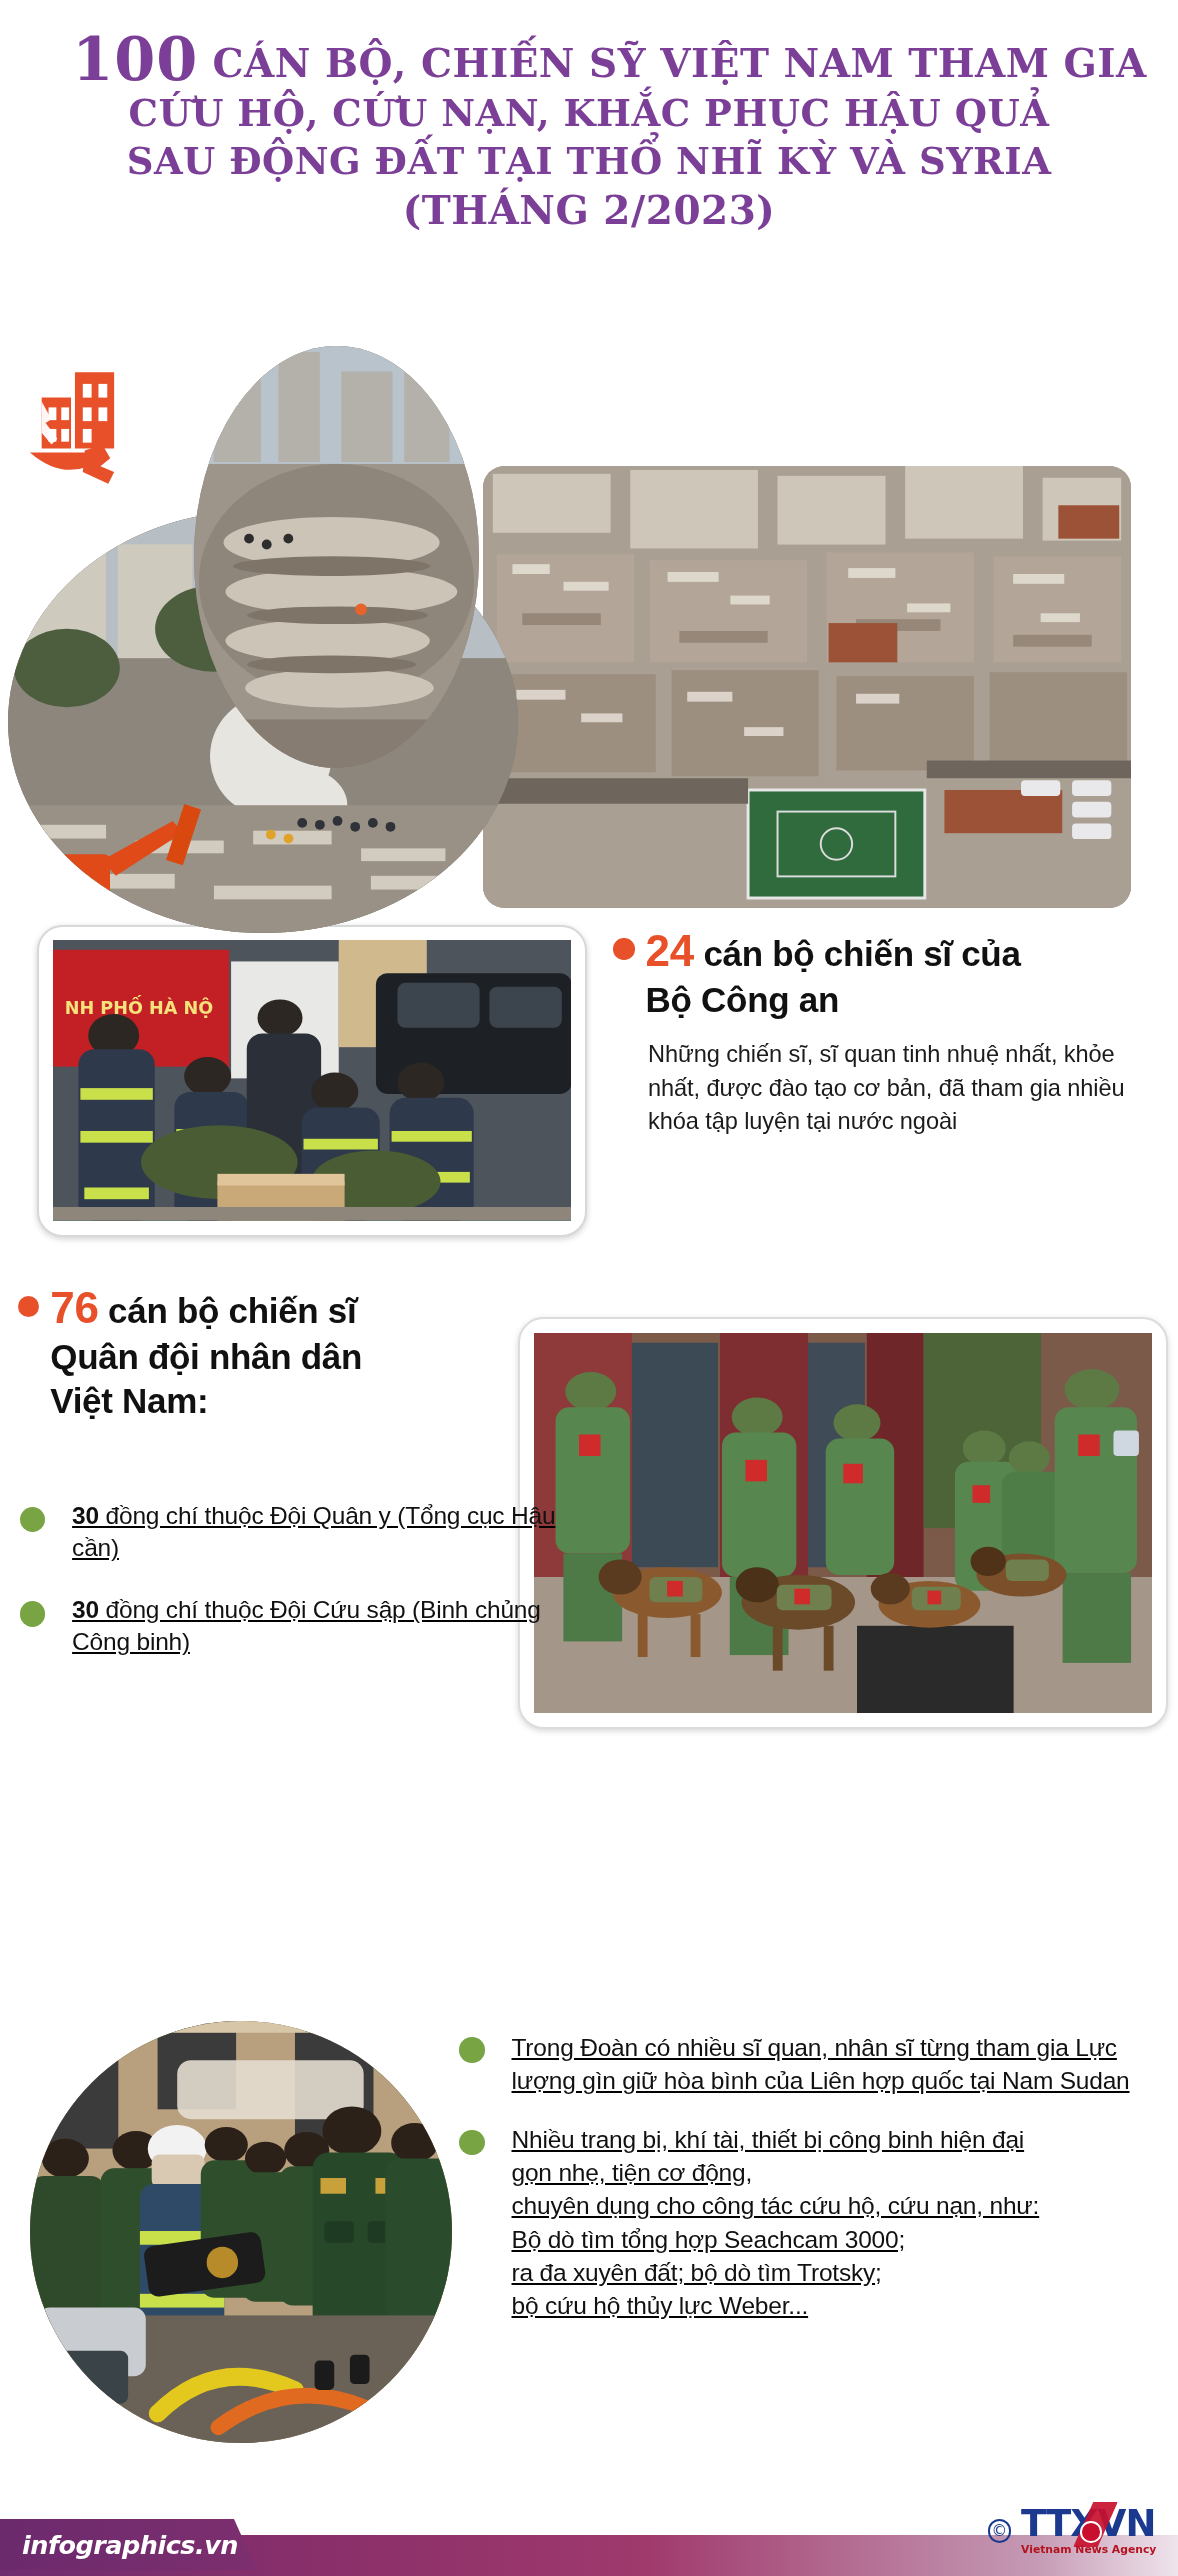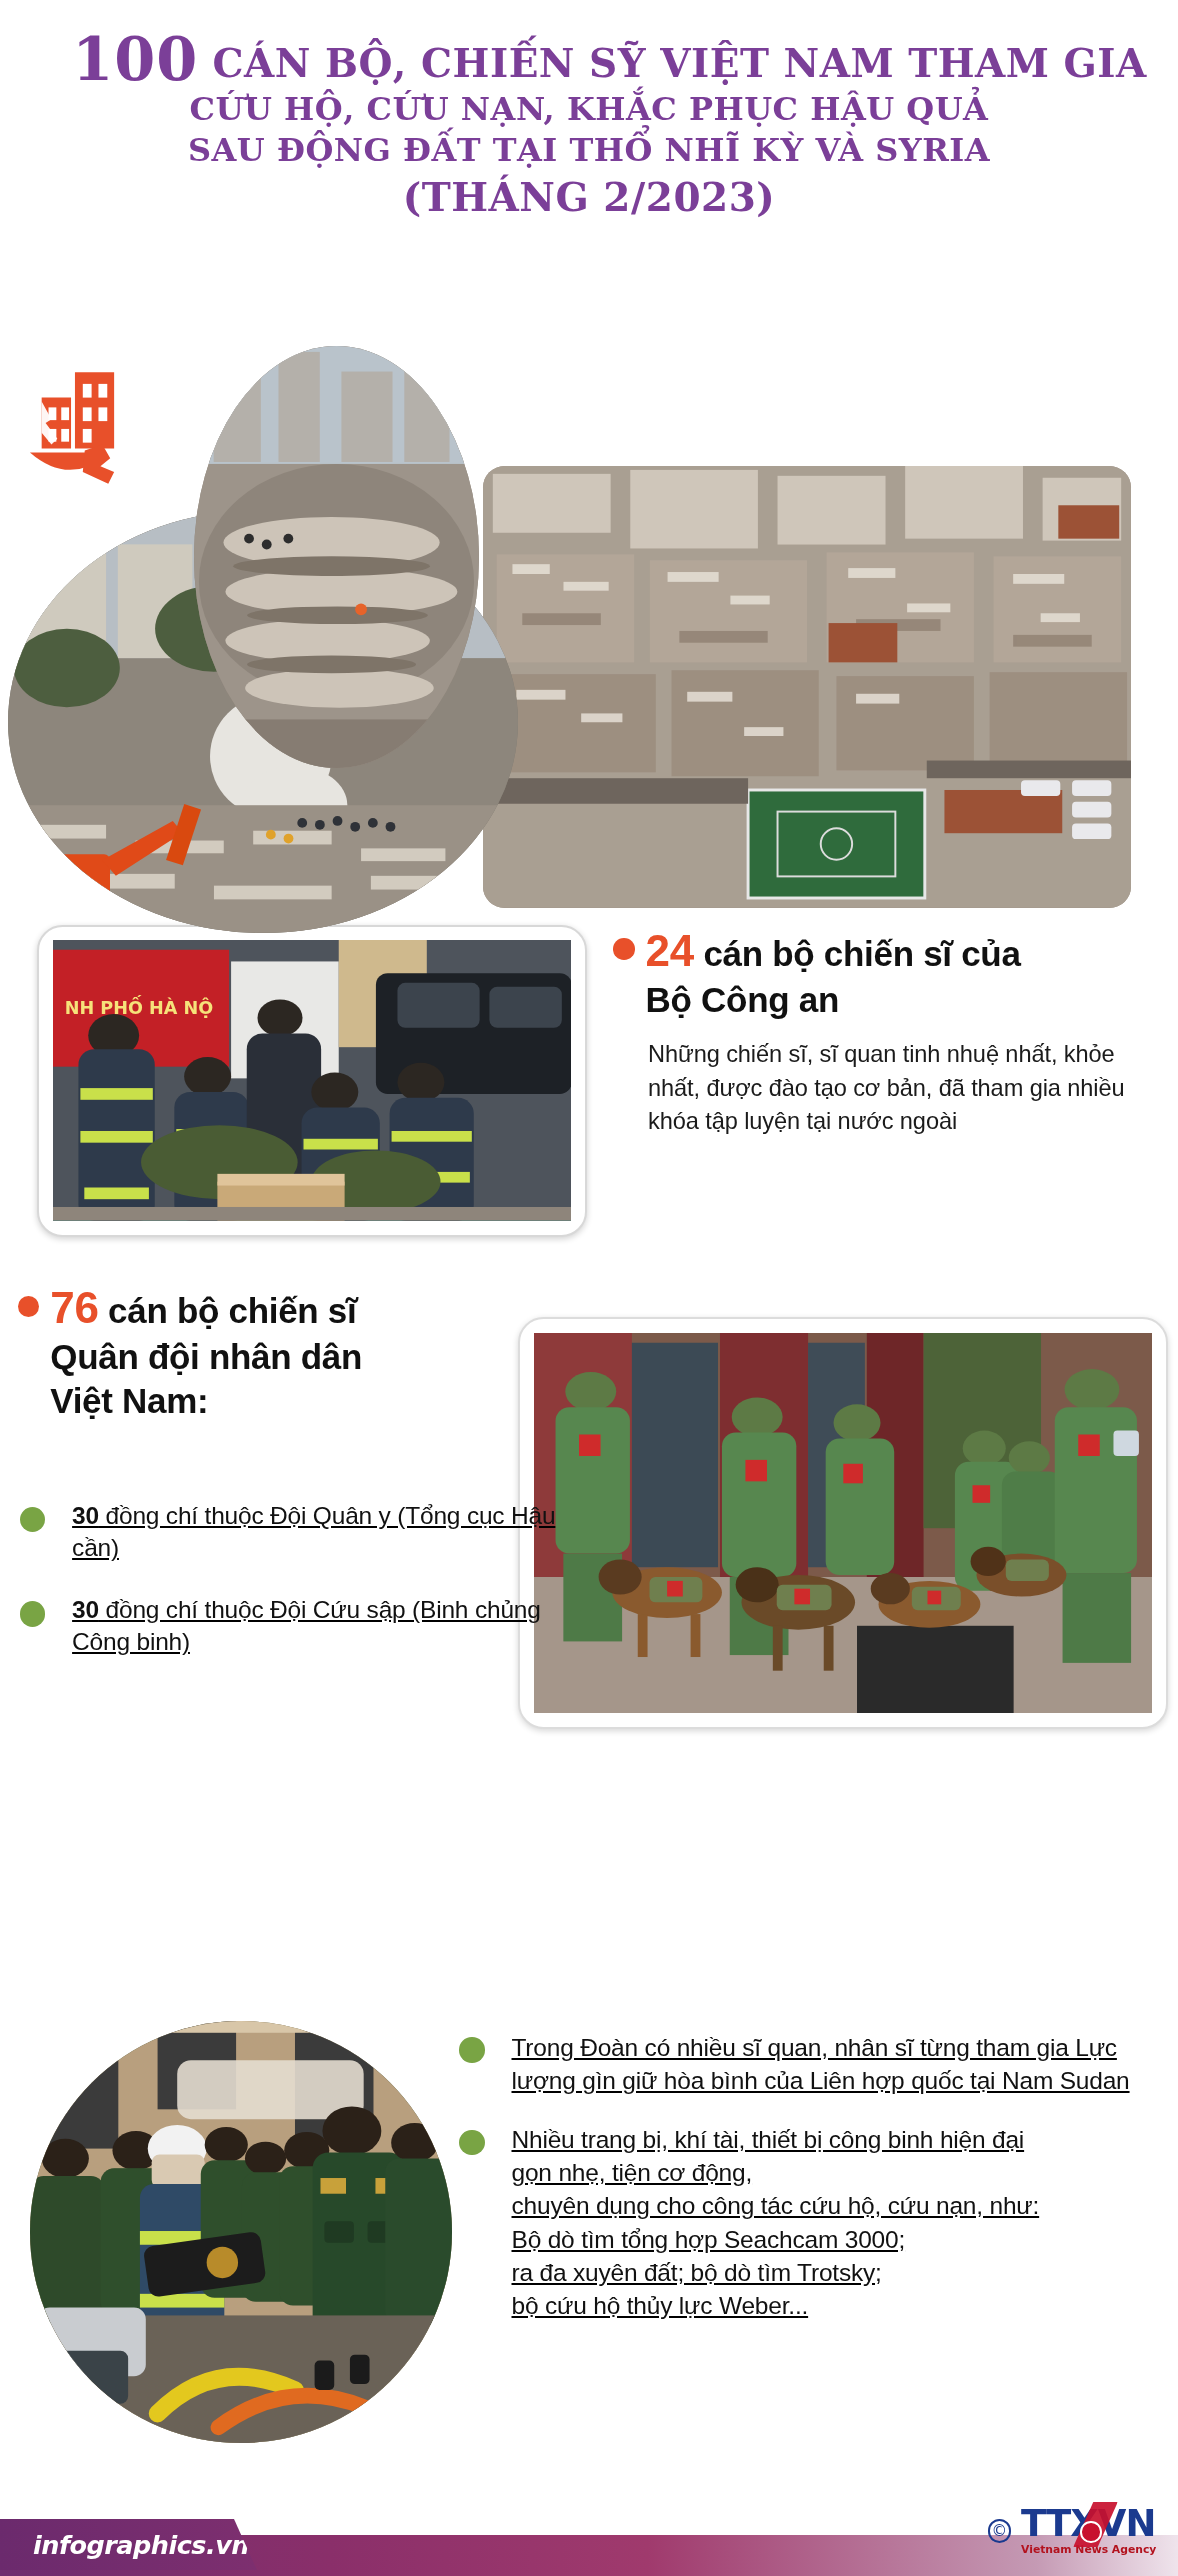--- a/index.html
+++ b/index.html
@@ -19,21 +19,21 @@
     top: 33px; left: 0; width: 1178px;
     text-align: center;
   }
   .title-line {
     color: #7B3F98;
     font-family: "DejaVu Serif", serif;
     font-weight: bold;
     letter-spacing: 0.5px;
     line-height: 1.30;
     text-transform: uppercase;
-    font-size: 32px;
+    font-size: 37px;
     white-space: nowrap;
   }
   .title-line.l1 { font-size: 39px; margin-left: 41px; }
   .title-line .big-num {
     font-size: 59px;
     line-height: 0.9;
     vertical-align: -2.9px;
     letter-spacing: 1px;
   }
   .title-line.l4 { font-size: 39px; }
@@ -142,21 +142,21 @@
   
   .footer { position: absolute; bottom: 0; left: 0; width: 1178px; height: 61px; }
   .footer-bar {
     position: absolute; bottom: 0; left: 0; width: 1178px; height: 41px;
     background: linear-gradient(90deg,#6f2d6f 0%, #8a2f6a 28%, #a03a6d 55%, #c59ab4 88%, #efe4ec 100%);
   }
   .footer-tab {
     position: absolute; bottom: 5.9px; left: 0; height: 51px; width: 257px;
     background: linear-gradient(90deg,#6b2a6d 0%,#7d2f6f 100%);
     clip-path: polygon(0 0, 234px 0, 257px 100%, 0 100%);
-    display: flex; align-items: center; padding-left: 33px;
+    display: flex; align-items: center; padding-left: 22px;
   }
   .footer-tab span {
     color: #fff; font-style: italic; font-weight: bold; font-size: 25.5px;
     font-family: "DejaVu Sans", sans-serif; letter-spacing: -0.5px;
   }
   .ttxvn {
     position: absolute; right: 21.6px; bottom: 19.6px;
     display: flex; align-items: center; gap: 9.8px;
   }
   .copy-c {

